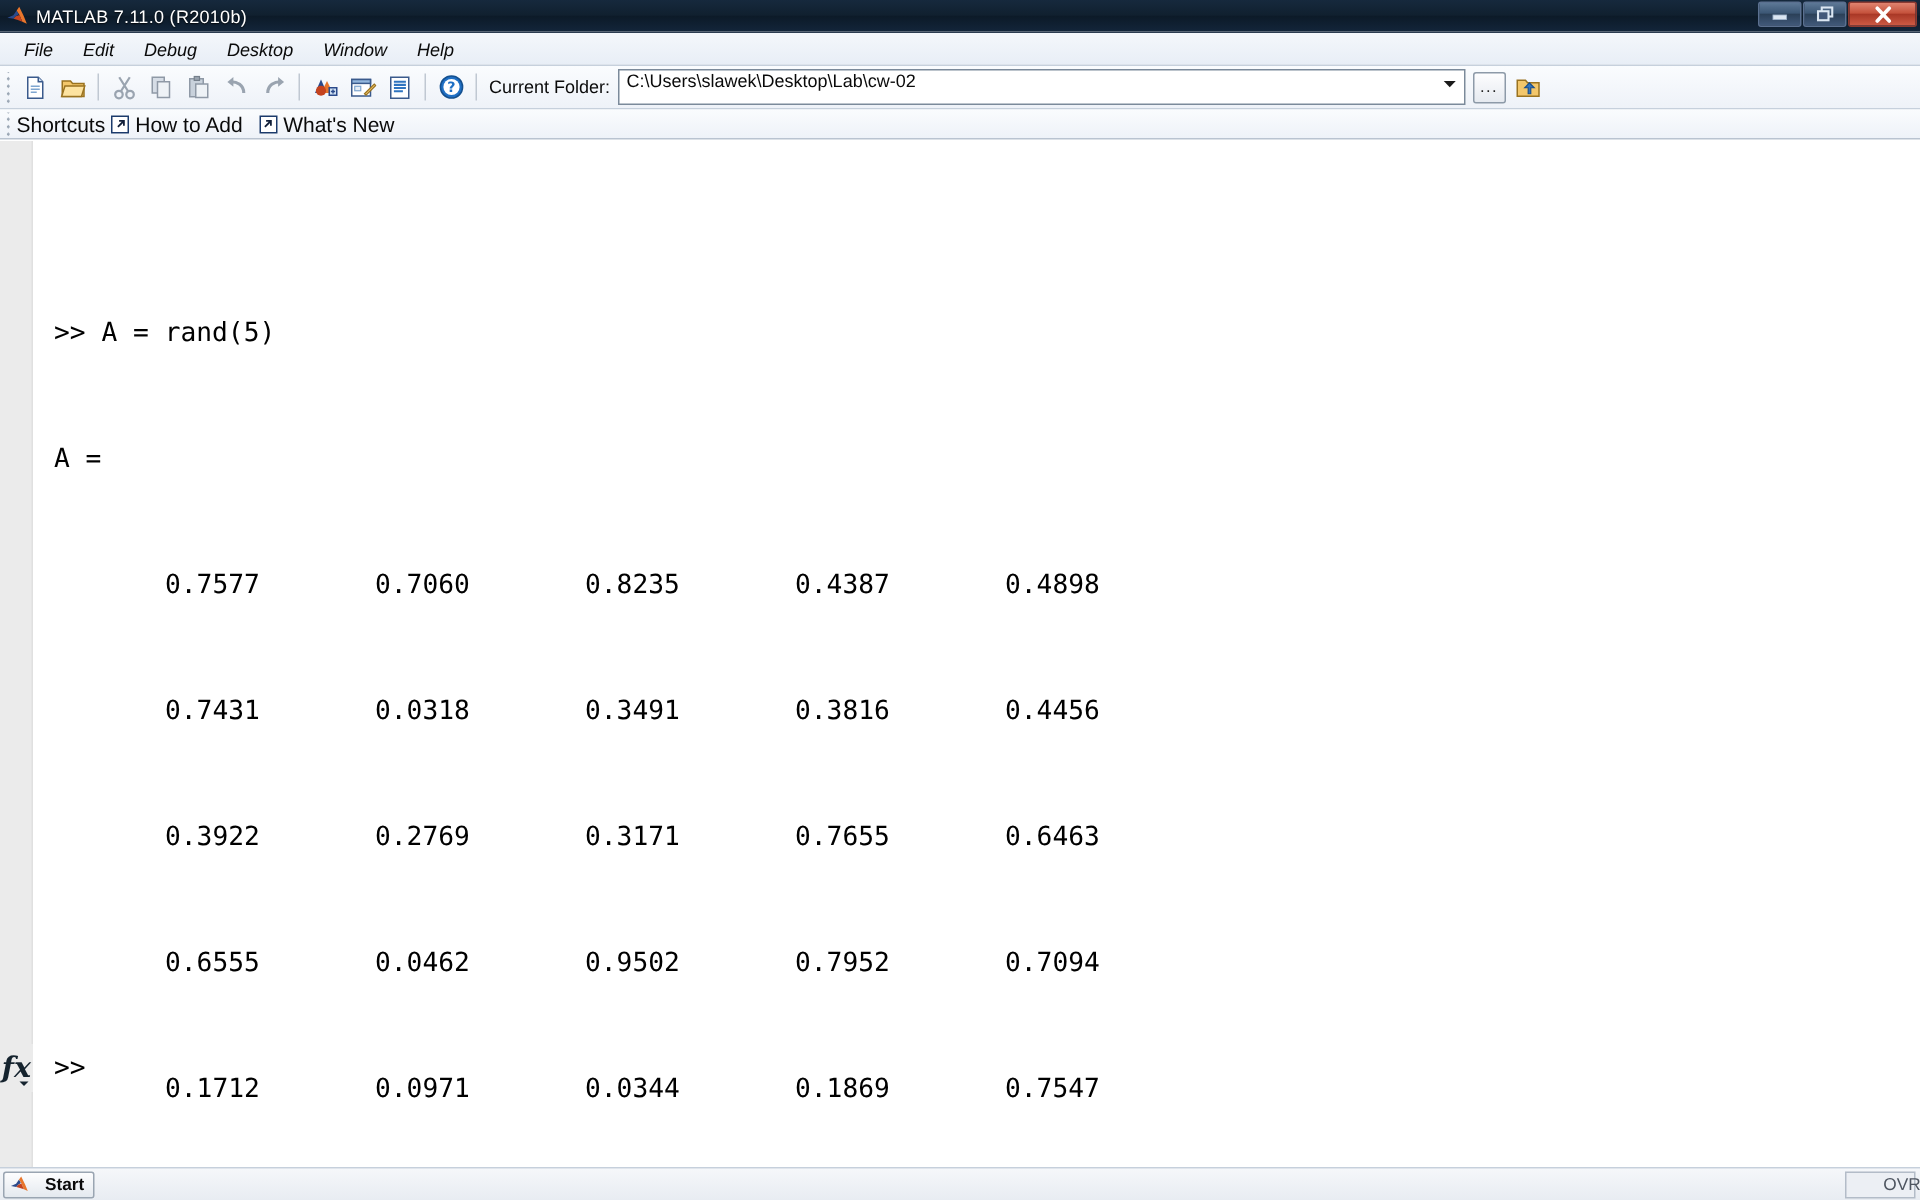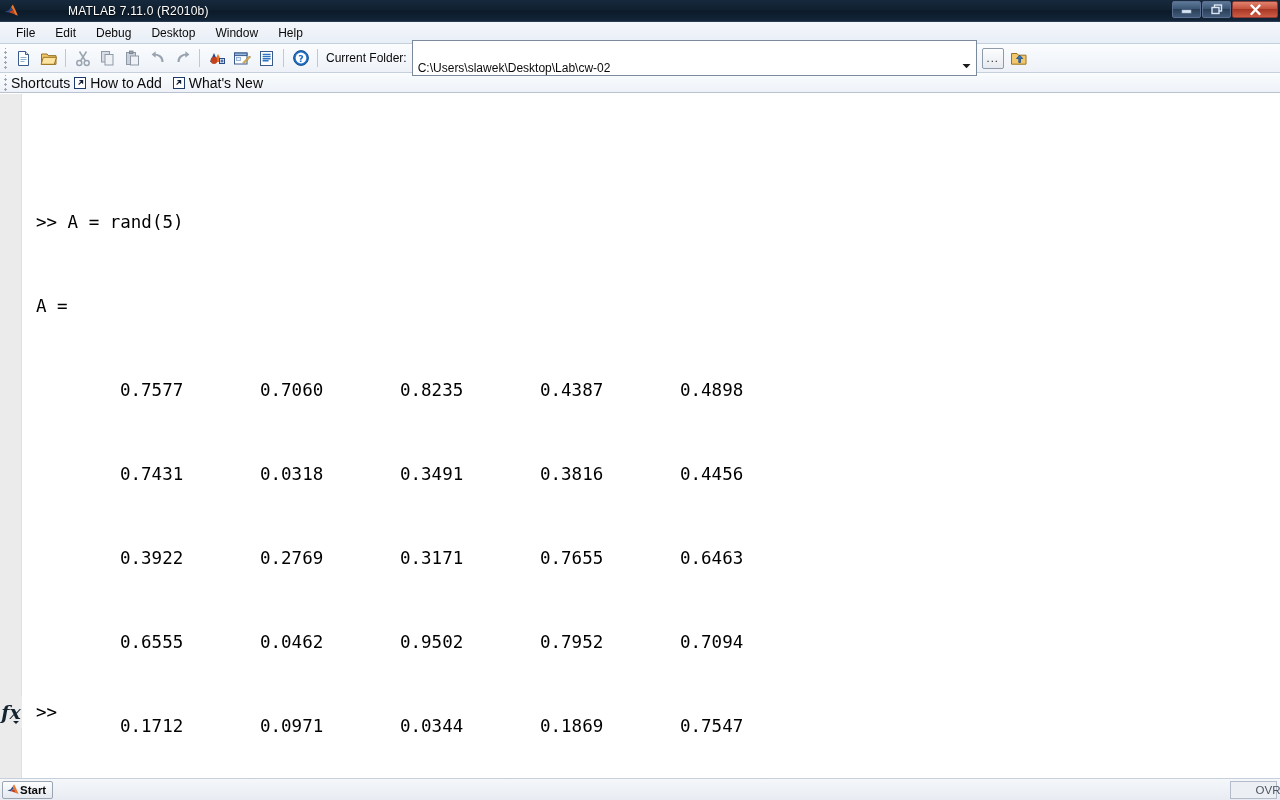--- a/index.html
+++ b/index.html
@@ -9,21 +9,21 @@
     background:#ffffff;
     overflow:hidden;
   }
 
   
   #titlebar {
     position:relative;
     height:22px;
     background:linear-gradient(180deg,#16293d 0%,#10202f 48%,#0c1a28 52%,#13253a 100%);
     border-bottom:1px solid #2c3c50;
-    display:flex; align-items:center;gap:44px;
+    display:flex; align-items:center;
   }
   #titlebar .tb-logo { margin-left:4px; margin-right:5px; display:block; }
   #titlebar .tb-text {
     color:#ffffff; font-size:12px; letter-spacing:.2px;
     text-shadow:0 1px 1px rgba(0,0,0,.8);
   }
   .winbtns { position:absolute; right:2px; top:1px; display:flex; gap:1px; }
   .winbtn {
     width:29px; height:17px;
     border:1px solid #5b7090;
@@ -46,20 +46,21 @@
     border-bottom:1px solid #c6d0dc;
     display:flex; align-items:center;
     padding-left:6px;
   }
   .menu-item {
     font-size:12px; color:#0a0a0a;
     padding:2px 9px;
     line-height:16px;
     border:1px solid transparent;
     white-space:nowrap;
+    font-style:italic;
   }
 
   
   #toolbar {
     height:29px;
     background:linear-gradient(180deg,#fafcfe 0%,#eef2f8 100%);
     border-bottom:1px solid #c6d0dc;
     display:flex; align-items:center;
     padding-left:2px;
   }
@@ -70,23 +71,23 @@
     background-repeat:repeat-y;
   }
   .tbtn {
     width:25px; height:24px;
     display:flex; align-items:center; justify-content:center;
     border:1px solid transparent; border-radius:2px;
   }
   .tsep { width:1px; height:18px; background:#c0c8d2; margin:0 4px; }
   .cf-label { font-size:12px; color:#0a0a0a; margin:0 5px 0 4px; white-space:nowrap; }
   .cf-combo {
-    height:36px; flex:0 0 565px;
+    height:24px; flex:0 0 565px;
     border:1px solid #7b8a9a; background:#ffffff;
-    display:flex; align-items:flex-end;
+    display:flex; align-items:flex-start;
     position:relative;
   }
   .cf-value {
     font-size:12px; color:#0a0a0a; padding-left:5px;
     flex:1; white-space:nowrap; overflow:hidden;
   }
   .cf-arrow {
     width:17px; height:18px; margin-right:1px;
     display:flex; align-items:center; justify-content:center;
   }
@@ -130,21 +131,21 @@
     flex:1; position:relative;
     font-family:"DejaVu Sans Mono", monospace;
     font-size:17.5px;
     line-height:28px;
     color:#000000;
     padding-top:2px;
     overflow:hidden;
     white-space:pre;
   }
   .cmd-line { height:28px; padding-left:14px; }
-  .mat-row  { height:28px; padding-left:24px; }
+  .mat-row  { height:28px; padding-left:14px; }
   .num {
     display:inline-block;
     width:140px;
     text-align:left;
   }
   .mat-indent { display:inline-block; width:74px; }
 
   
   #fxrow {
     position:absolute; left:0; bottom:50px;
@@ -185,21 +186,21 @@
   }
   #startbtn {
     height:18px; margin-left:2px;
     border:1px solid #9aa5b2; border-radius:2px;
     background:linear-gradient(180deg,#fdfdfe 0%,#e4e9ef 100%);
     display:flex; align-items:center;
     padding:0 6px 0 3px;
   }
   #startbtn .lbl {
     font-size:11.5px; font-weight:bold; color:#0a0a0a;
-    margin-left:0;
+    margin-left:10px;
   }
   #ovr {
     margin-left:auto; margin-right:3px;
     width:47px; height:18px;
     border:1px solid #b3bcc8;
     background:#eceff4;
     font-size:11.5px; color:#4e5560;
     display:flex; align-items:center; justify-content:center;padding-left:29px;
   }
 </style>

